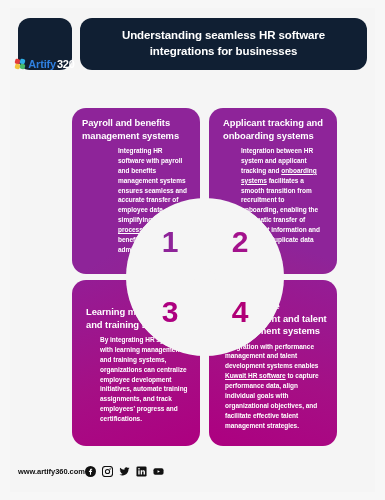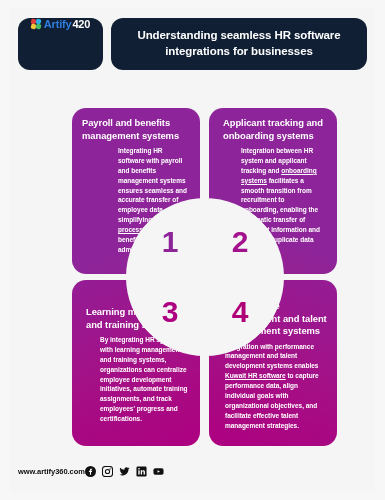--- a/index.html
+++ b/index.html
@@ -24,25 +24,25 @@
 
   
   .header {
     position: absolute;
     left: 8px; top: 10px;
     width: 349px; height: 52px;
     display: flex;
     gap: 8px;
   }
   .logo-box {
-    width: 85px; height: 52px;
+    width: 54px; height: 52px;
     background: #101f33;
     border-radius: 12px;
     display: flex;
-    align-items: flex-start;
+    align-items: flex-end;
     justify-content: center;
   }
   .logo-wrap {
     display: flex;
     align-items: center;
     gap: 1px;
   }
   .logo-mark {
     width: 11px; height: 11px;
     position: relative;
@@ -216,21 +216,21 @@
     <div class="header">
       <div class="logo-box">
         <div class="logo-wrap">
           <span class="logo-mark">
             <i class="p1"></i>
               <i class="p2"></i>
               <i class="p3"></i>
               <i class="p4"></i>
           </span>
           <span class="logo-artify">Artify</span>
-          <span class="logo-360">420</span>
+          <span class="logo-360">320</span>
         </div>
       </div>
       <div class="title-box">
         <h1>Understanding seamless HR software integrations for businesses</h1>
       </div>
     </div>
 
     <div class="info">
 
       <div class="quad q2">

